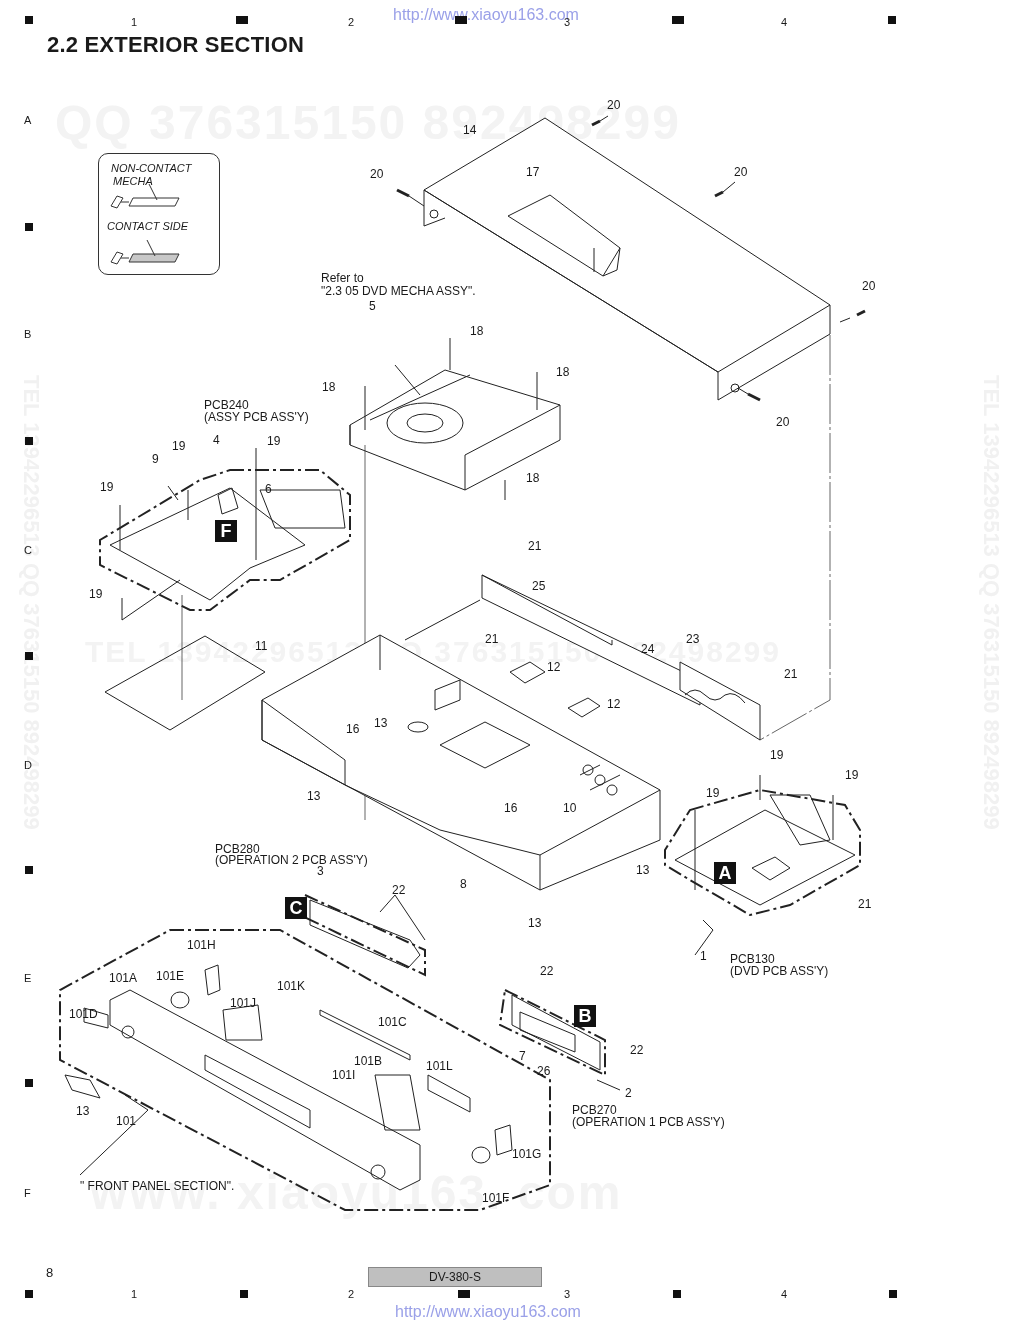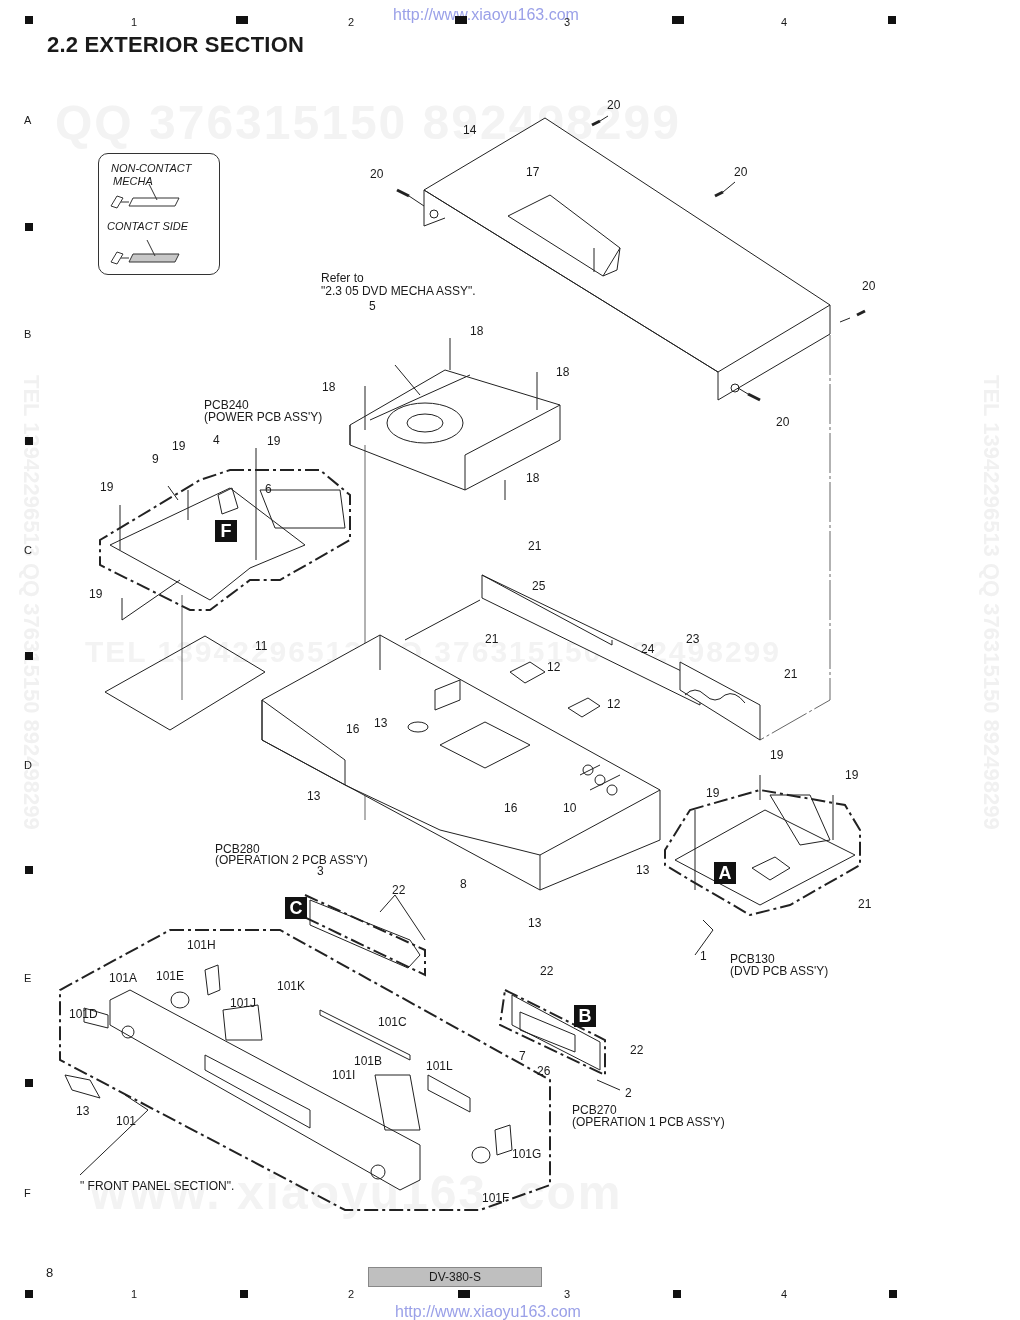--- a/index.html
+++ b/index.html
@@ -198,21 +198,21 @@
     </g>
   </g>
 </svg>
 
 <div class="abs badge" style="left:215px;top:520px;">F</div>
 <div class="abs badge" style="left:714px;top:862px;">A</div>
 <div class="abs badge" style="left:285px;top:897px;">C</div>
 <div class="abs badge" style="left:574px;top:1005px;">B</div>
 
 <div class="abs lbl" style="left:204px;top:399px;">PCB240</div>
-<div class="abs lbl" style="left:204px;top:411px;">(POWER PCB ASS'Y)</div>
+<div class="abs lbl" style="left:204px;top:411px;">(ASSY PCB ASS'Y)</div>
 <div class="abs lbl" style="left:730px;top:953px;">PCB130</div>
 <div class="abs lbl" style="left:730px;top:965px;">(DVD PCB ASS'Y)</div>
 <div class="abs lbl" style="left:215px;top:843px;">PCB280</div>
 <div class="abs lbl" style="left:215px;top:854px;">(OPERATION 2 PCB ASS'Y)</div>
 <div class="abs lbl" style="left:572px;top:1104px;">PCB270</div>
 <div class="abs lbl" style="left:572px;top:1116px;">(OPERATION 1 PCB ASS'Y)</div>
 
 <div class="abs lbl" style="left:321px;top:272px;">Refer to</div>
 <div class="abs lbl" style="left:321px;top:285px;">"2.3 05 DVD MECHA ASSY".</div>
 <div class="abs lbl" style="left:80px;top:1180px;">" FRONT PANEL SECTION".</div>

